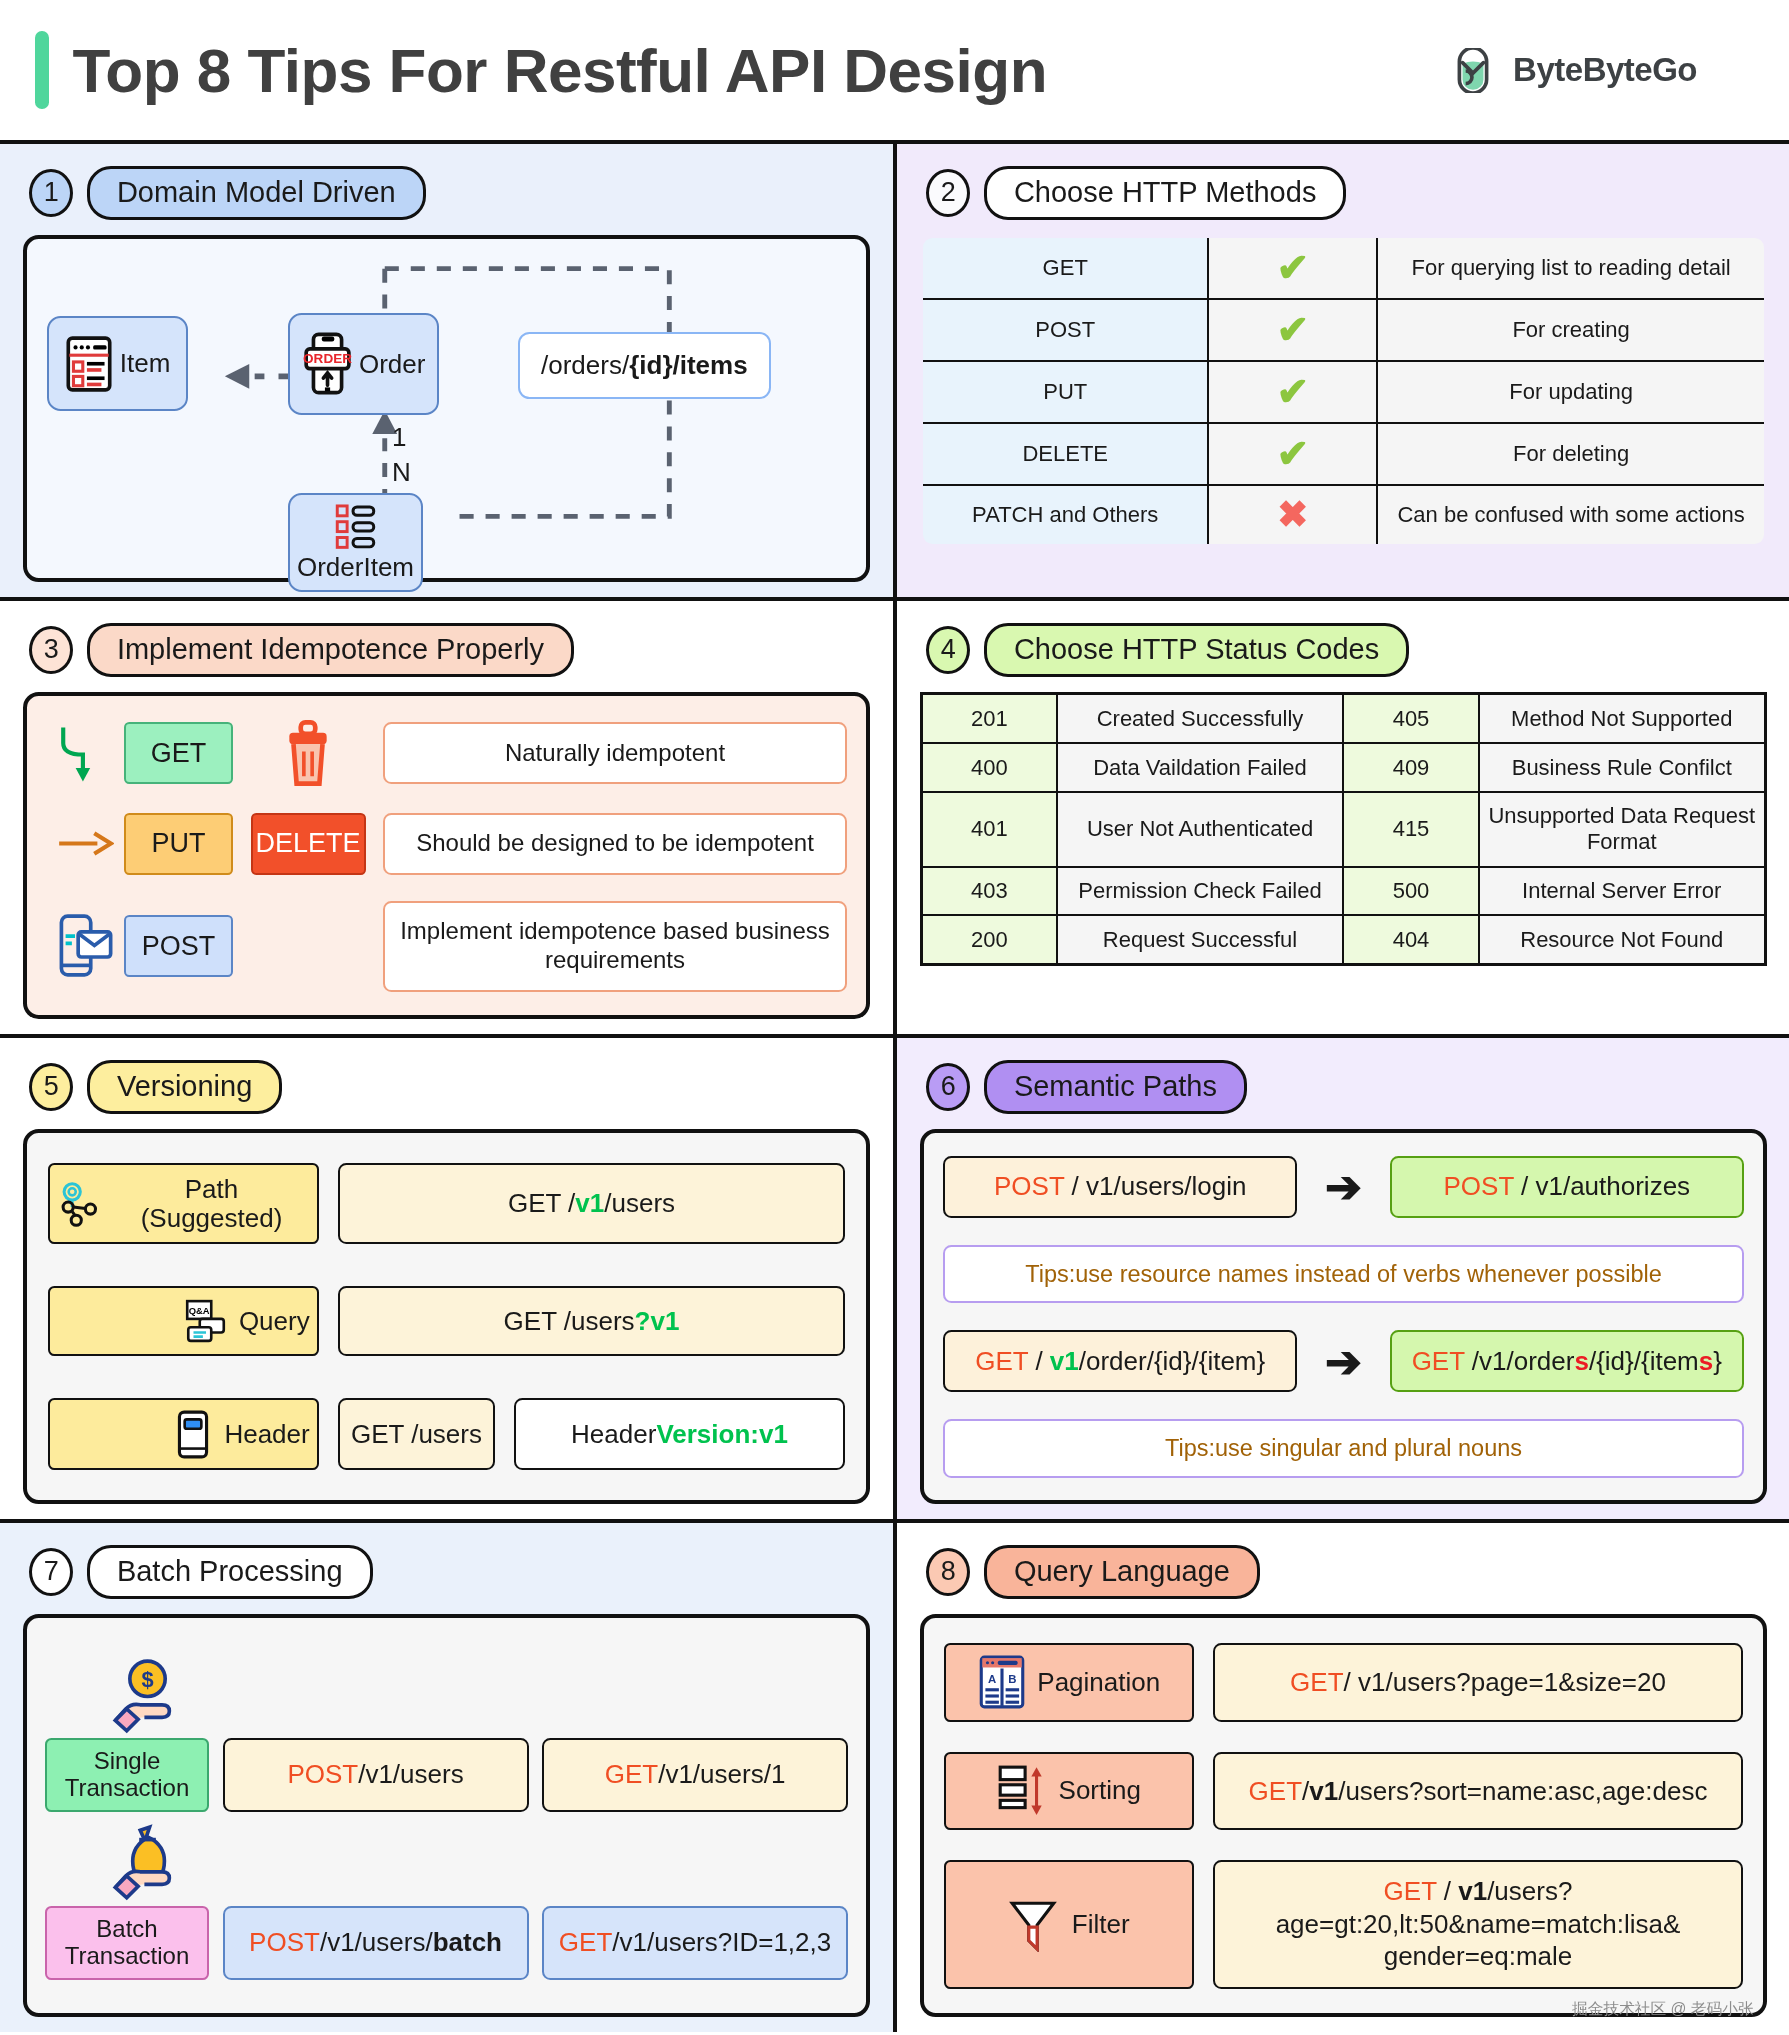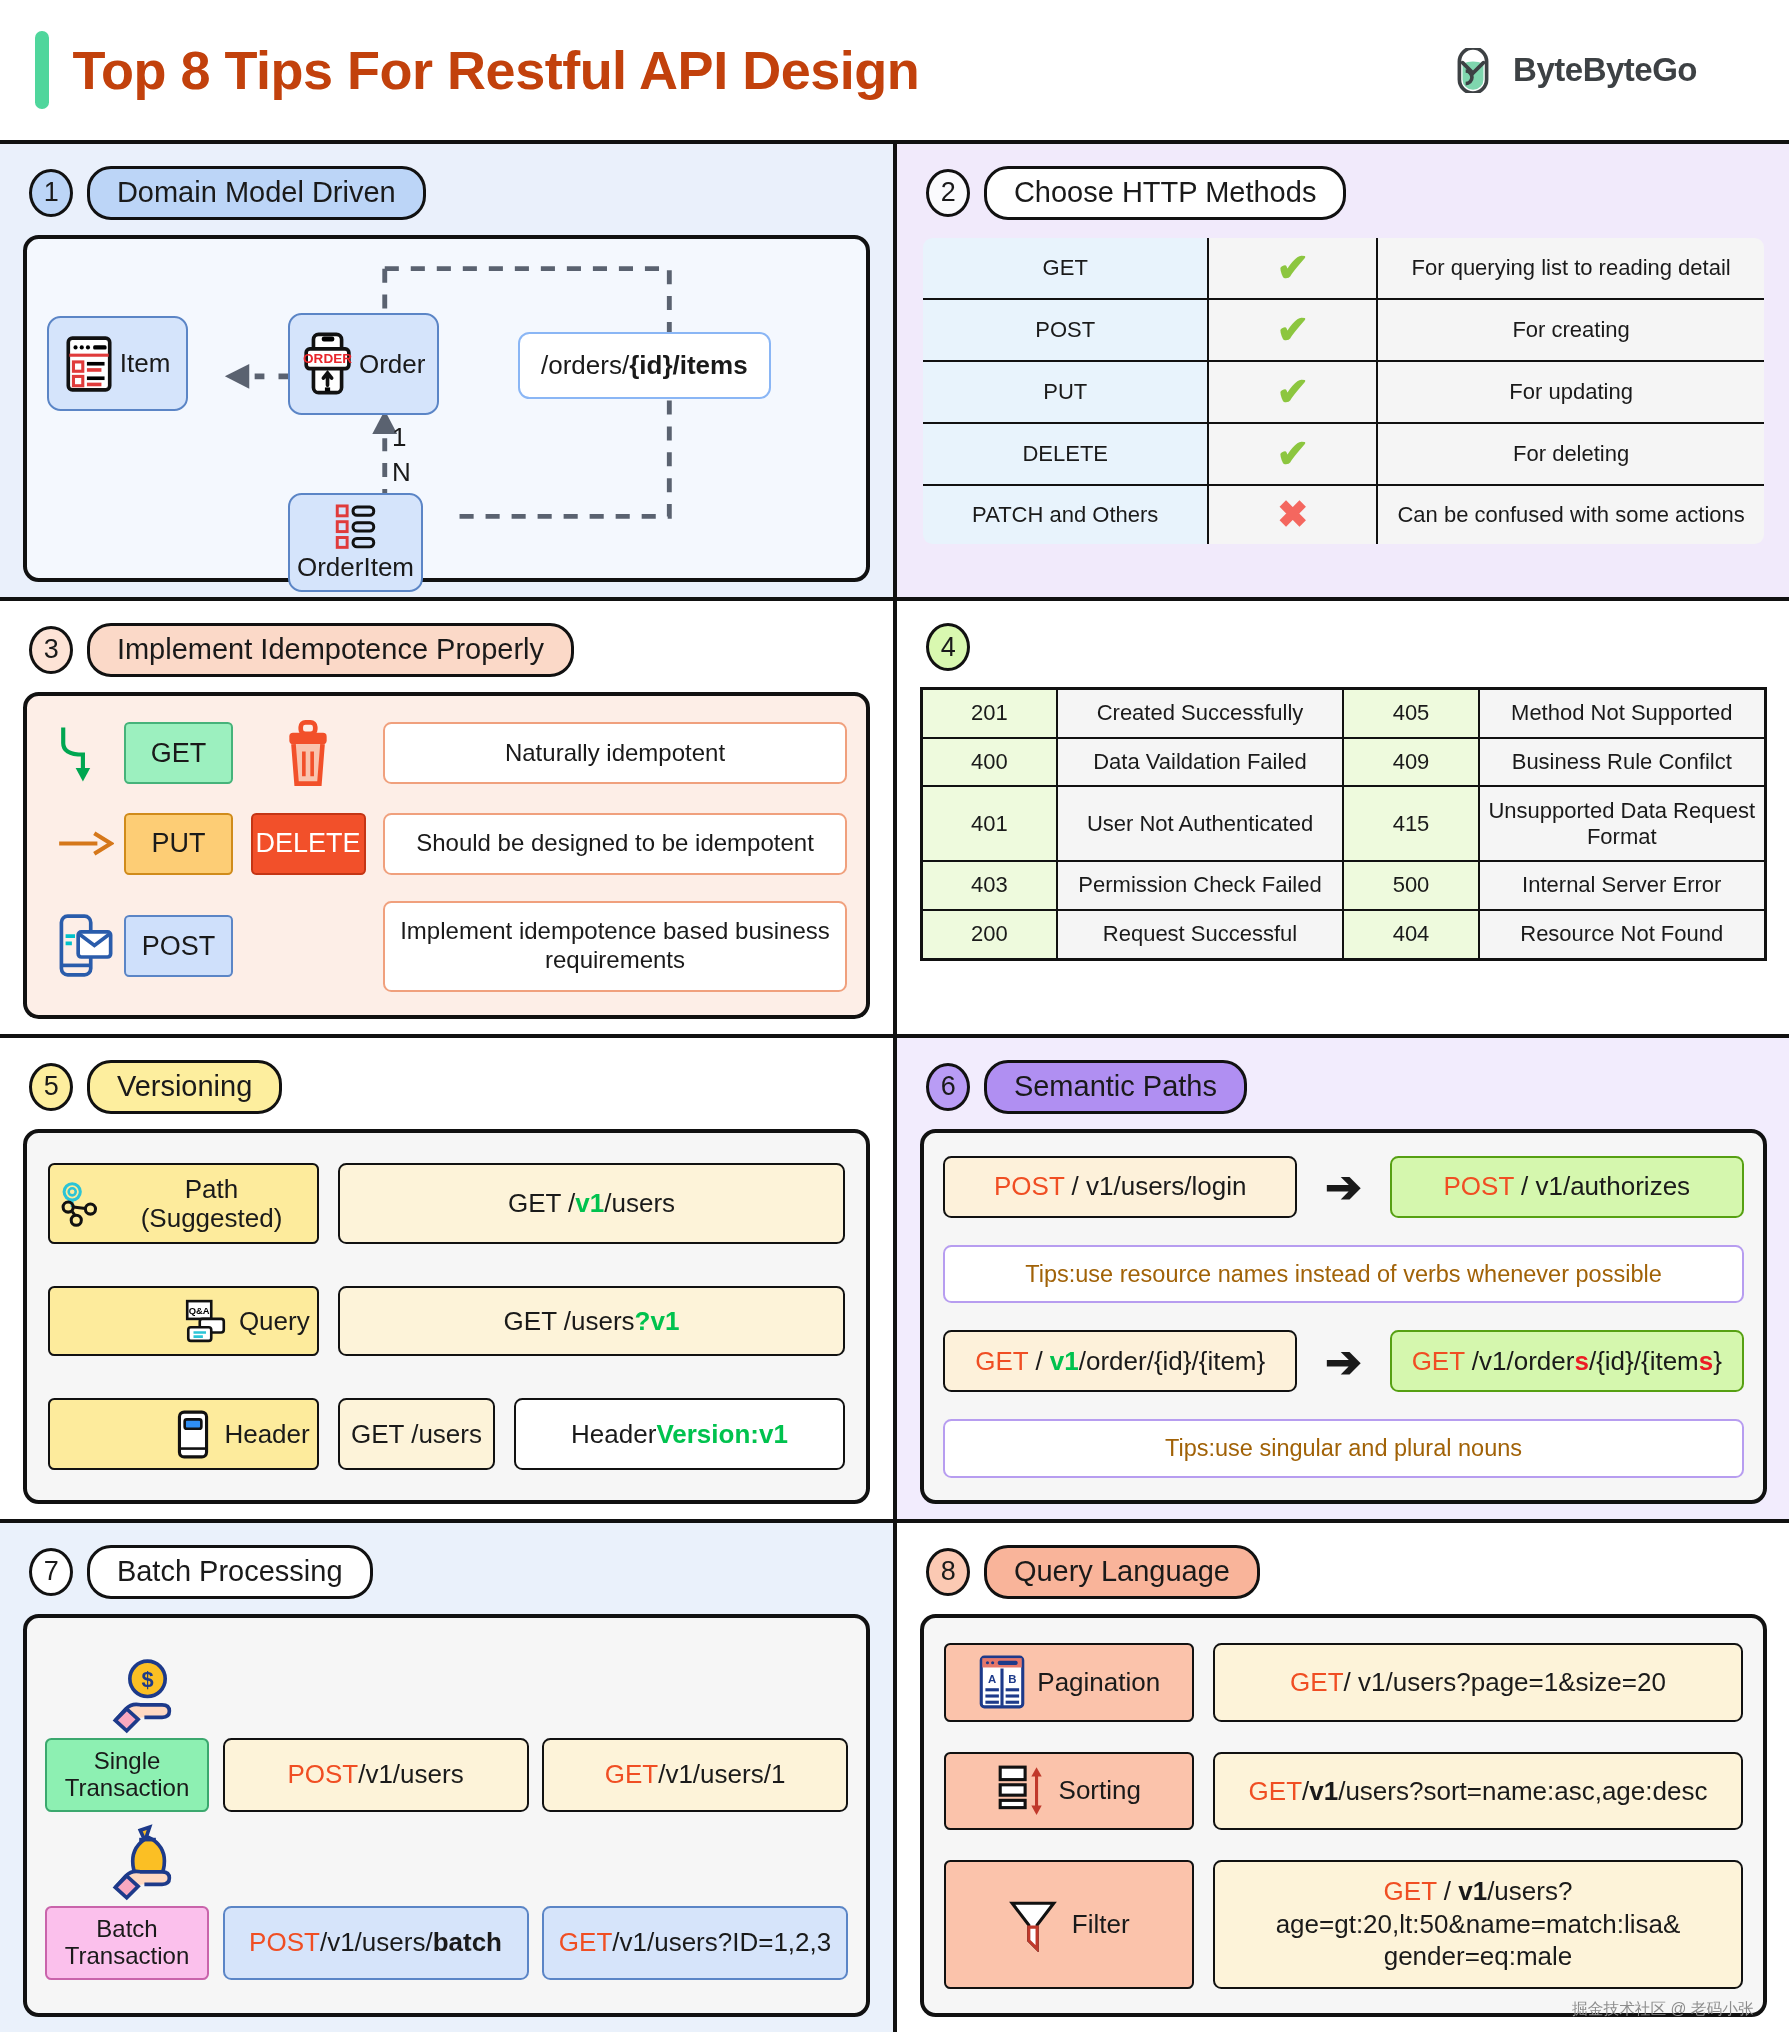--- a/index.html
+++ b/index.html
@@ -15,22 +15,22 @@
     height: 144px; width: 100%;
     display: flex; align-items: center;
     border-bottom: 4.7px solid #111;
     background: #fff; position: relative;
   }
   .title-bar {
     width: 13.6px; height: 78px; border-radius: 6.8px;
     background: #4fd69c; margin-left: 35px; flex: none;
   }
   .page-title {
-    font-size: 54px; font-weight: bold; letter-spacing: -0.5px;
-    margin-left: 24px; color: #c2410c; white-space: nowrap;
+    font-size: 62px; font-weight: bold; letter-spacing: -0.5px;
+    margin-left: 24px; color: #404040; white-space: nowrap;
   }
   .brand { margin-left:auto; margin-right: 93px; display:flex; align-items:center; gap:21px; }
   .brand-mark { width: 38px; height: 45px; flex:none; }
   .brand-text { font-size: 33px; font-weight: 600; color: #3d4144; letter-spacing:-0.5px;}
 
   
   .grid { display: grid; grid-template-columns: 897px 893px;
           grid-template-rows: 457px 437px 485px 509px; width:100%; }
   .panel { position: relative; padding: 18px 23px 10.4px 23px; overflow: hidden;
            border-right: 4.7px solid #111; border-bottom: 4.7px solid #111; }
@@ -361,20 +361,21 @@
         <div class="id-mid"></div>
         <div class="desc">Implement idempotence based business requirements</div>
       </div>
 
     </div>
   </div>
 
   <div class="panel p4">
     <div class="phead">
       <div class="pnum">4</div>
+      <div class="pchip">Choose HTTP Status Codes</div>
     </div>
     <table class="tbl4">
       <tbody>
           <tr>
         <td class="code-col">201</td>
         <td class="txt-col">Created Successfully</td>
         <td class="code-col">405</td>
         <td class="txt-col">Method Not Supported</td>
       </tr>
       <tr>

